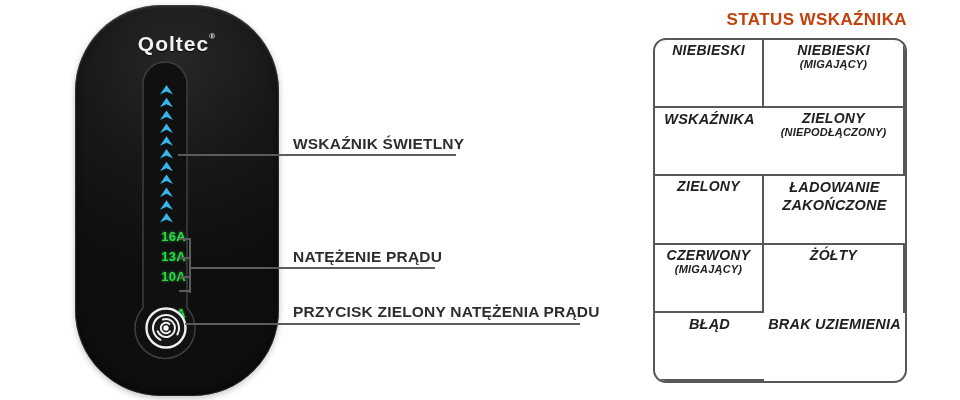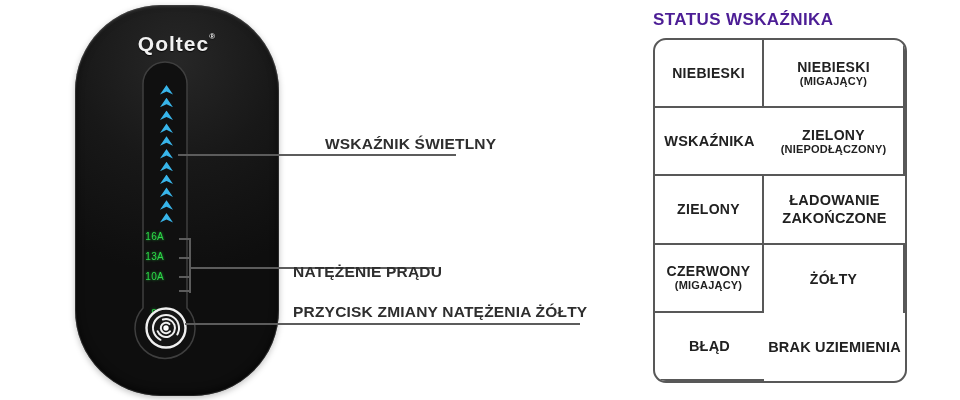--- a/index.html
+++ b/index.html
@@ -34,22 +34,22 @@
   .logo sup{font-size:8px;vertical-align:top;line-height:10px;}
   .panel-svg{position:absolute;left:0;top:0;}
   .led-strip{position:absolute;left:85px;top:0;width:14px;height:391px;}
   .led-arrow{
     position:absolute;left:0;width:13px;height:9.5px;
     background:var(--led-blue);
     clip-path:polygon(50% 0%,100% 100%,50% 68%,0% 100%);
     filter:drop-shadow(0 0 2px rgba(56,181,234,.85));
   }
   .amp{
-    position:absolute;left:46px;width:43px;text-align:right;
-    color:var(--amp-green);font-size:10px;font-weight:400;line-height:14px;
+    position:absolute;left:68px;width:43px;text-align:right;
+    color:var(--amp-green);font-size:13px;font-weight:700;line-height:14px;
     letter-spacing:.3px;
     text-shadow:0 0 3px rgba(43,217,71,.7);
   }
   .amp:nth-of-type(1){top:225px;}
   .amp:nth-of-type(2){top:245px;}
   .amp:nth-of-type(3){top:265px;}
   .amp:nth-of-type(4){top:282px;margin-top:20px;}
   .btn-svg{position:absolute;left:61px;top:293px;}
 
   
@@ -63,39 +63,39 @@
   #bracket-v{left:189px;top:238px;height:55px;}
   #line-current{left:189px;top:267px;width:246px;}
   #line-button{left:185px;top:323px;width:395px;}
 
   
   .callout{
     position:absolute;left:293px;color:var(--text-dark);
     font-size:15.5px;font-weight:600;letter-spacing:.2px;line-height:18px;
     white-space:nowrap;
   }
-  #label-light{top:135px;margin-left:32px;}
-  #label-current{top:248px;margin-top:15px;}
+  #label-light{top:135px;}
+  #label-current{top:248px;}
   #label-button{top:303px;}
 
   
   .table-title{
-    position:absolute;left:653px;top:10px;width:254px;text-align:left;
-    color:#4c1d95;font-size:17px;font-weight:600;letter-spacing:.4px;
+    position:absolute;left:653px;top:10px;width:254px;text-align:right;
+    color:#c2410c;font-size:17px;font-weight:600;letter-spacing:.4px;
   }
   .status-table{
     position:absolute;left:653px;top:38px;width:254px;height:345px;
     border:2px solid var(--table-border);border-radius:13px;overflow:hidden;
     display:grid;grid-template-columns:109px 1fr;grid-auto-rows:1fr;
     background:#fff;
   }
   .cell{
-    display:flex;flex-direction:column;align-items:center;justify-content:center;
+    display:flex;flex-direction:column;align-items:center;justify-content:flex-start;
     border-bottom:2px solid var(--table-border);
-    color:#212121;text-align:center;padding:2px 3px;
+    color:#212121;text-align:center;padding:2px 3px;font-style:italic;
   }
   .cell.col1{border-right:2px solid var(--table-border);}
   .cell-main{font-size:14px;font-weight:600;letter-spacing:.3px;line-height:16px;}
   .cell-note{font-size:11px;font-weight:600;letter-spacing:.2px;line-height:13px;}
   .cell-note:empty{display:none;}
   .cell-status{font-size:14.5px;font-weight:600;letter-spacing:.2px;line-height:18px;}
 </style>
 </head>
 <body>
 
@@ -142,21 +142,21 @@
   <div class="line h2" id="stub-16a"></div>
   <div class="line h2" id="stub-13a"></div>
   <div class="line h2" id="stub-10a"></div>
   <div class="line h2" id="stub-8a"></div>
   <div class="line w2" id="bracket-v"></div>
   <div class="line h2" id="line-current"></div>
   <div class="line h2" id="line-button"></div>
 
   <div class="callout" id="label-light">WSKAŹNIK ŚWIETLNY</div>
   <div class="callout" id="label-current">NATĘŻENIE PRĄDU</div>
-  <div class="callout" id="label-button">PRZYCISK ZMIANY NATĘŻENIA ŻÓŁTY</div>
+  <div class="callout" id="label-button">PRZYCISK ZIELONY NATĘŻENIA PRĄDU</div>
 
   <div class="table-title">STATUS WSKAŹNIKA</div>
   <div class="status-table">
 
     <div class="cell col1">
       <span class="cell-main">NIEBIESKI</span>
 
     </div>
 
     <div class="cell col1">

